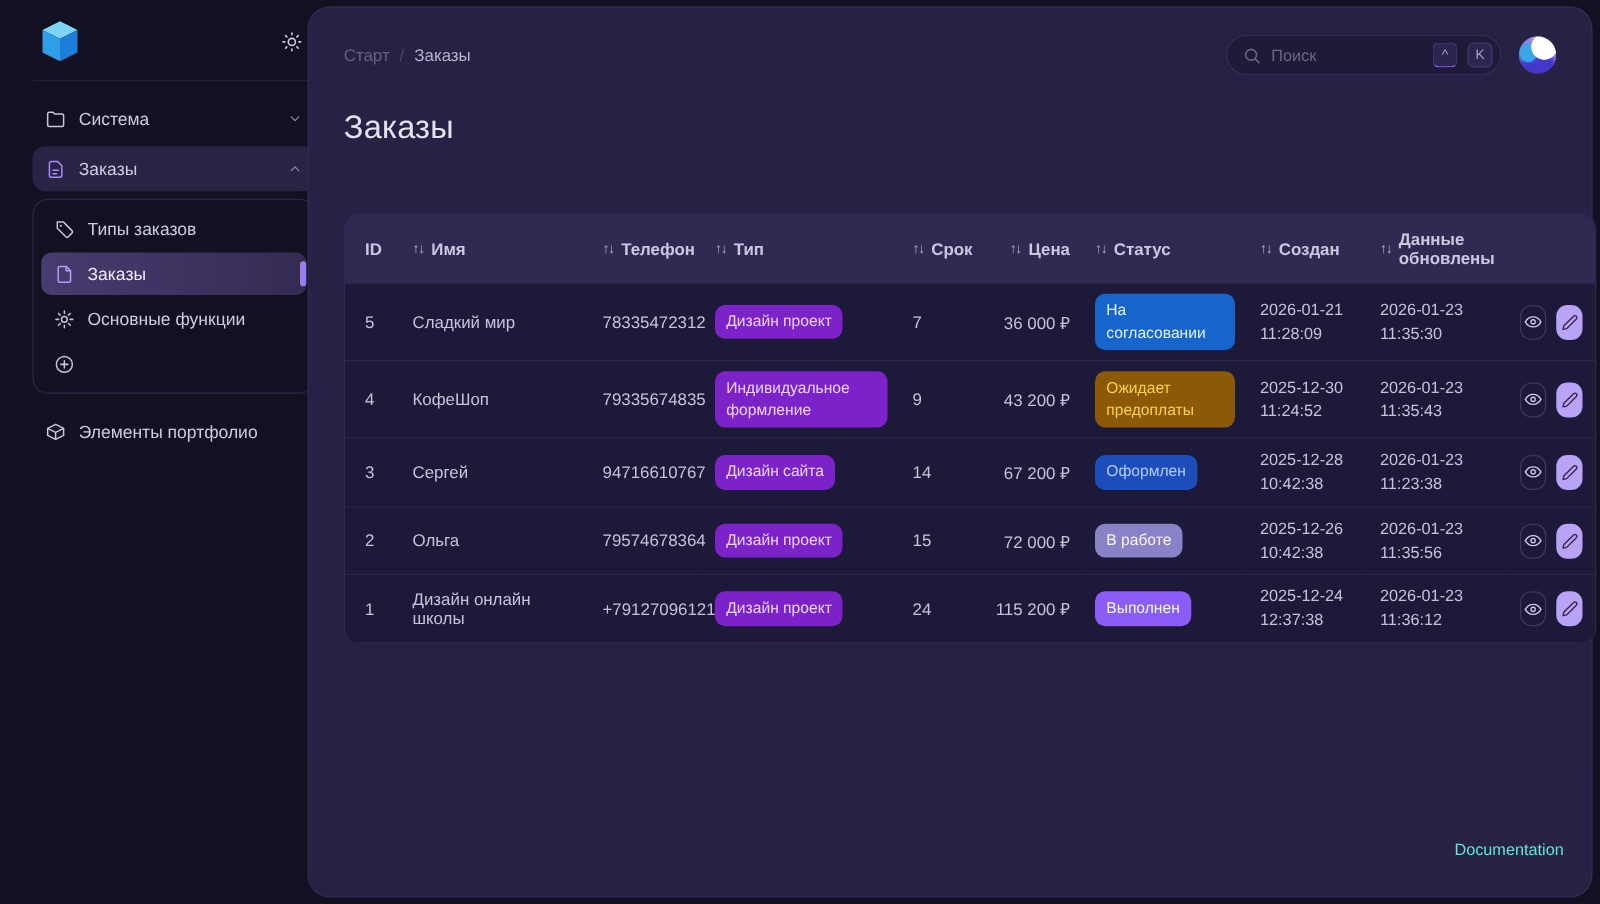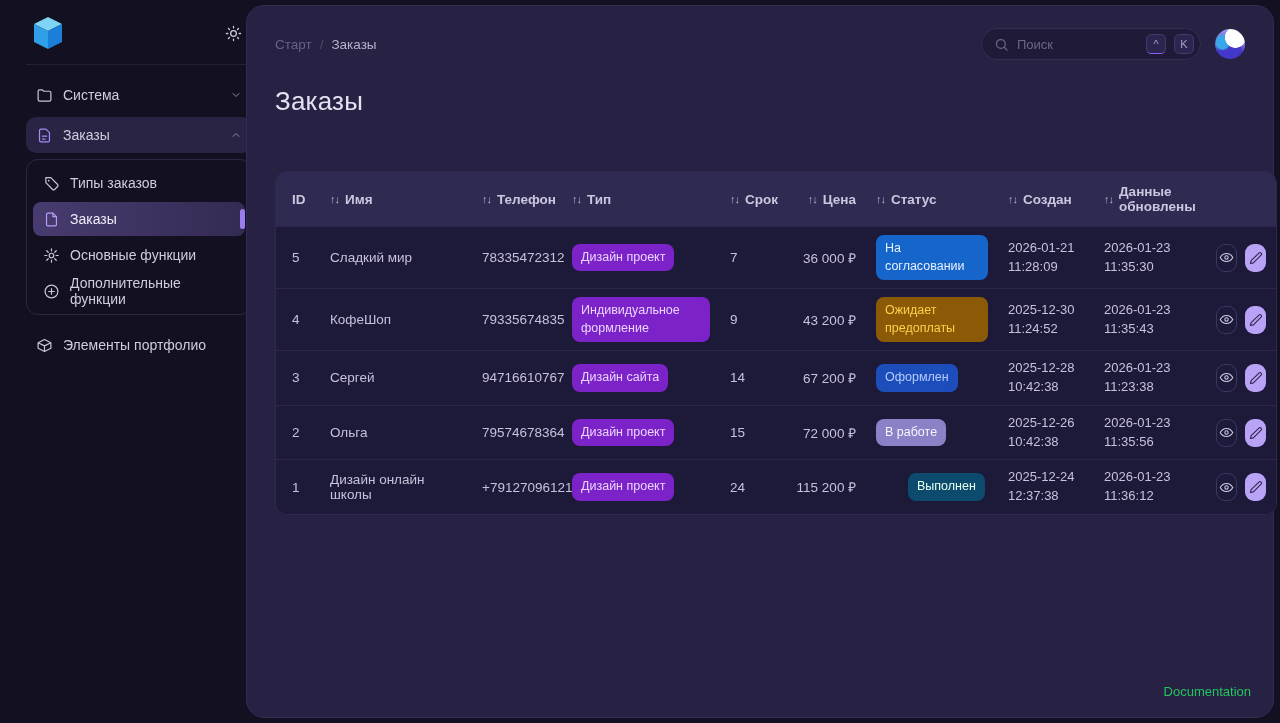--- a/index.html
+++ b/index.html
@@ -69,21 +69,21 @@
   td.first, th.first { padding-left:16px; }
   td.num { text-align:right; }
   .badge { display:inline-block; padding:5px 9px; border-radius:8px; font-size:12.5px; line-height:1.4; max-width:140px; }
   .badge.status { max-width:112px; }
   .dt span { display:block; line-height:1.45; font-size:13px; }
   .actions { display:flex; gap:8px; align-items:center; }
   .icon-btn { width:28px; height:28px; border-radius:9px; display:flex; align-items:center; justify-content:center; cursor:pointer; }
   .view-btn { background:transparent; border:1px solid #3c3663; color:#cfcbe6; }
   .edit-btn { background:#b8a3f6; border:none; color:#33254f; }
 
-  .footer-link { position:absolute; right:22px; bottom:18px; font-size:13px; color:#22c55e; cursor:pointer;padding-left:28px; }
+  .footer-link { position:absolute; right:22px; bottom:30px; font-size:13px; color:#5eead4; cursor:pointer;padding-left:28px; }
 </style>
 </head>
 <body>
 
 <div class="sidebar">
   <div class="logo-row">
     <svg class="logo" viewBox="0 0 32 34">
       <polygon points="16,1 30,8 16,15 2,8" fill="#7ed4f7"></polygon>
       <polygon points="2,8 16,15 16,33 2,26" fill="#2f9fe8"></polygon>
       <polygon points="30,8 16,15 16,33 30,26" fill="#1b7ed9"></polygon>
@@ -155,21 +155,20 @@
         </span>
         <span>Основные функции</span>
       </div>
       <div class="sub-item">
         <span class="ic">
           <svg width="17" height="17" viewBox="0 0 24 24" fill="none" stroke="currentColor" stroke-width="1.7" stroke-linecap="round">
               <circle cx="12" cy="12" r="9"></circle>
               <path d="M12 8v8M8 12h8"></path>
             </svg>
         </span>
-        <span>Дополнительные функции</span>
       </div>
     </div>
 
     <div class="nav-item portfolio">
       <span class="ic">
         <svg width="17" height="17" viewBox="0 0 24 24" fill="none" stroke="currentColor" stroke-width="1.7" stroke-linejoin="round">
             <path d="M21 8l-9-4.5L3 8v8l9 4.5L21 16V8z"></path>
             <path d="M3 8l9 4.5L21 8M12 12.5V21"></path>
           </svg>
       </span>
@@ -424,21 +423,21 @@
             </td>
         </tr>
 
         <tr>
           <td class="first">1</td>
           <td>Дизайн онлайн школы</td>
           <td>+79127096121</td>
           <td><span class="badge" style="background-color: rgb(124, 34, 201); color: rgb(234, 214, 255);">Дизайн проект</span></td>
           <td>24</td>
           <td class="num">115 200 ₽</td>
-          <td><span class="badge status" style="background-color: #0c4a6e; color: rgb(232, 255, 240); margin-left: 32px;">Выполнен</span></td>
+          <td><span class="badge status" style="background-color: #8b5cf6; color: rgb(232, 255, 240);">Выполнен</span></td>
           <td>
               <div class="dt">
                 <span>2025-12-24</span>
                 <span>12:37:38</span>
               </div>
             </td>
           <td>
               <div class="dt">
                 <span>2026-01-23</span>
                 <span>11:36:12</span>

